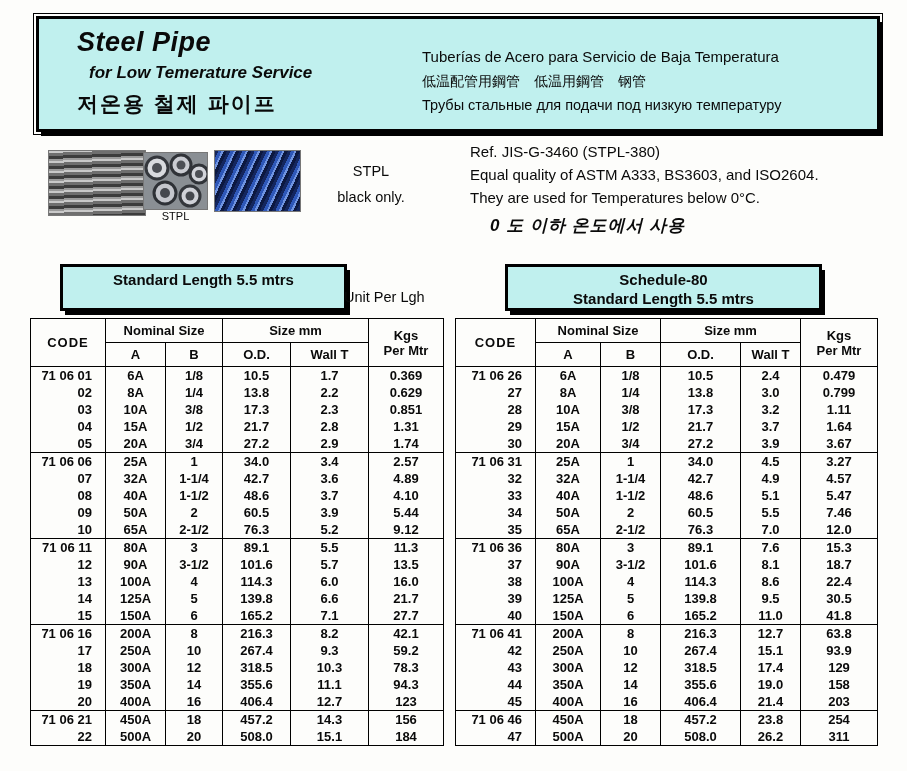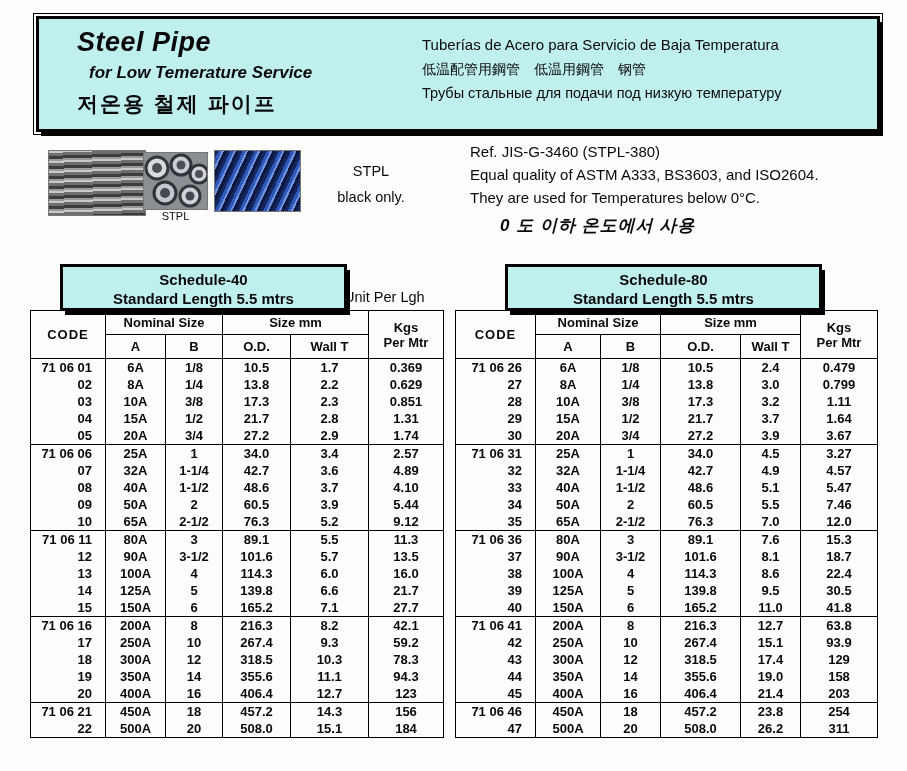--- a/index.html
+++ b/index.html
@@ -19,54 +19,54 @@
     position:absolute; left:36px; top:16px; width:844px; height:116px;
     background:#c0f0ee;
     border:3px solid #000;
     outline:1px solid #000; outline-offset:2px;
     box-shadow:4px 5px 0 -1px #000;
   }
   .header-left { position:absolute; left:38px; top:8px; }
   .title-en   { font-size:27px; font-weight:bold; font-style:italic; letter-spacing:.5px; }
   .subtitle-en{ font-size:17px; font-weight:bold; font-style:italic; margin-top:5px; margin-left:12px; }
   .title-ko   { font-size:21px; font-weight:bold; margin-top:7px; letter-spacing:2px; }
-  .header-right { position:absolute; left:383px; top:14px; line-height:24px; }
+  .header-right { position:absolute; left:383px; top:26px; line-height:24px; }
   .hr-es { font-size:15px; }
   .hr-cjk { font-size:14px; }
   .hr-ru { font-size:14.5px; }
 
   
   .pipe-img { position:absolute; border:1px solid #777; }
   .img1 { left:48px; top:150px; width:98px; height:66px;
     background:repeating-linear-gradient(178deg,#c9c9c9 0 2px,#6f6f6f 2px 5px,#3c3c3c 5px 8px,#9a9a9a 8px 10px); }
   .img2 { left:143px; top:152px; width:65px; height:58px; }
   .img3 { left:214px; top:150px; width:87px; height:62px;
     background:repeating-linear-gradient(115deg,#14265e 0 3px,#2e57b8 3px 6px,#6f93e0 6px 8px,#0c1840 8px 11px); }
   .img2-caption { position:absolute; left:143px; top:210px; width:65px; text-align:center; font-size:11px; }
   .stpl-note { position:absolute; left:326px; top:158px; width:90px; text-align:center; font-size:14.5px; line-height:26px; }
 
   
   .spec-block { position:absolute; left:470px; top:140px; font-size:15px; line-height:23px; }
-  .usage-ko { font-size:17px; font-weight:bold; font-style:italic; margin-top:5px; margin-left:30px; letter-spacing:1px; }
+  .usage-ko { font-size:17px; font-weight:bold; font-style:italic; margin-top:5px; margin-left:20px; letter-spacing:1px; }
 
   
   .sched-box {
     position:absolute; top:264px; height:47px;
     background:#c0f0ee; border:3px solid #000;
     box-shadow:4px 5px 0 -1px #000;
     text-align:center; font-weight:bold; font-size:15px; line-height:19px;
     padding-top:3px;
   }
   .sched-40 { left:60px;  width:287px; }
   .sched-80 { left:505px; width:317px; }
   .unit-label { position:absolute; left:344px; top:289px; font-size:14.5px; }
 
   
   .pipe-table {
-    position:absolute; top:310px;
+    position:absolute; top:318px;
     border-collapse:collapse; table-layout:fixed;
     font-size:13px; font-weight:bold;
   }
   .t40 { left:30px;  width:413px; }
   .t80 { left:455px; width:422px; }
   .pipe-table th {
     border:1.5px solid #000;
     font-size:13px; font-weight:bold;
     height:24px; padding:1px 0; text-align:center; vertical-align:middle;
     background:transparent;
@@ -125,21 +125,20 @@
   </div>
 
   <div class="spec-block">
     <div>Ref. JIS-G-3460 (STPL-380)</div>
     <div>Equal quality of ASTM A333, BS3603, and ISO2604.</div>
     <div>They are used for Temperatures below 0°C.</div>
     <div class="usage-ko">0 도 이하 온도에서 사용</div>
   </div>
 
   <div class="sched-box sched-40">
-    <div>Schedule-40</div>
     <div>Standard Length 5.5 mtrs</div>
   </div>
   <div class="unit-label">Unit Per Lgh</div>
   <div class="sched-box sched-80">
     <div>Schedule-80</div>
     <div>Standard Length 5.5 mtrs</div>
   </div>
 
   <table class="pipe-table t40">
     <colgroup>

